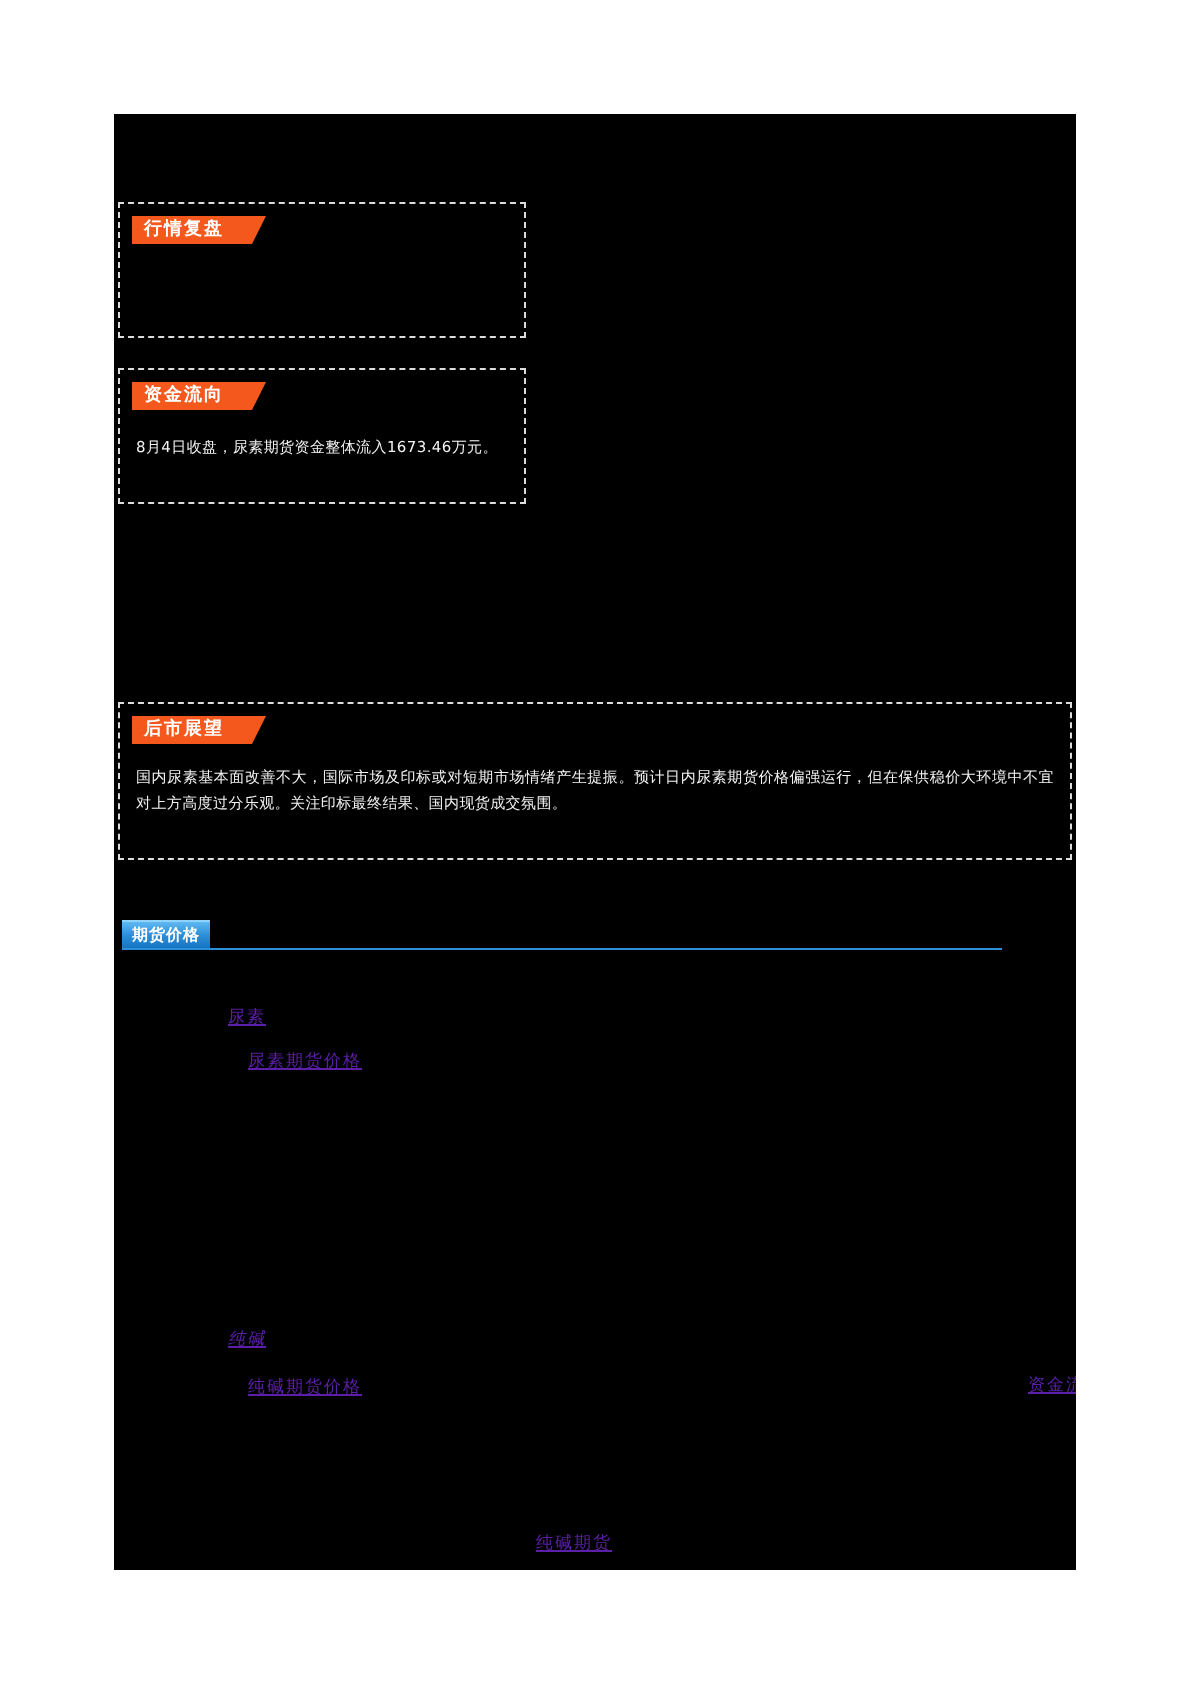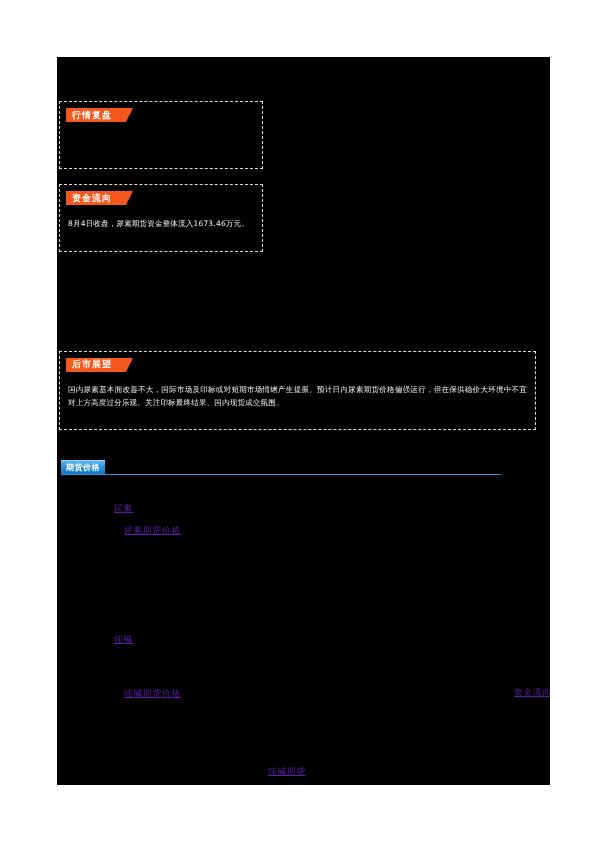--- a/index.html
+++ b/index.html
@@ -20,21 +20,20 @@
     background: #ffffff;
   }
   #content {
     position: absolute;
     left: 57px;
     top: 57px;
     width: 481px;
     height: 728px;
     background: #000000;
     overflow: hidden;
-    padding-left: 12px;
   }
 
   
   .sect {
     position: absolute;
     box-sizing: border-box;
     border: 1px dashed #dcdcdc;
     background: #000000;
   }
   .sect.narrow { left: 2px; width: 204px; }
@@ -135,18 +134,18 @@
     </div>
 
     <div id="blue-block">
       <div class="tag-blue">期货价格</div>
       <div class="blue-rule"></div>
     </div>
 
     <a class="plink" style="left:14px;  top:446px;">尿素</a>
     <a class="plink" style="left:24px;  top:468px;">尿素期货价格</a>
     <a class="plink" style="left:414px; top:630px;">资金流向</a>
-    <a class="plink" style="left:14px;  top:577px;">纯碱</a>
+    <a class="plink" style="left:14px;  top:607px;font-style:italic;">纯碱</a>
     <a class="plink" style="left:24px;  top:631px;text-decoration:underline;">纯碱期货价格</a>
     <a class="plink" style="left:168px; top:709px;">纯碱期货</a>
 
   </div>
 </div>
 
 </body></html>

